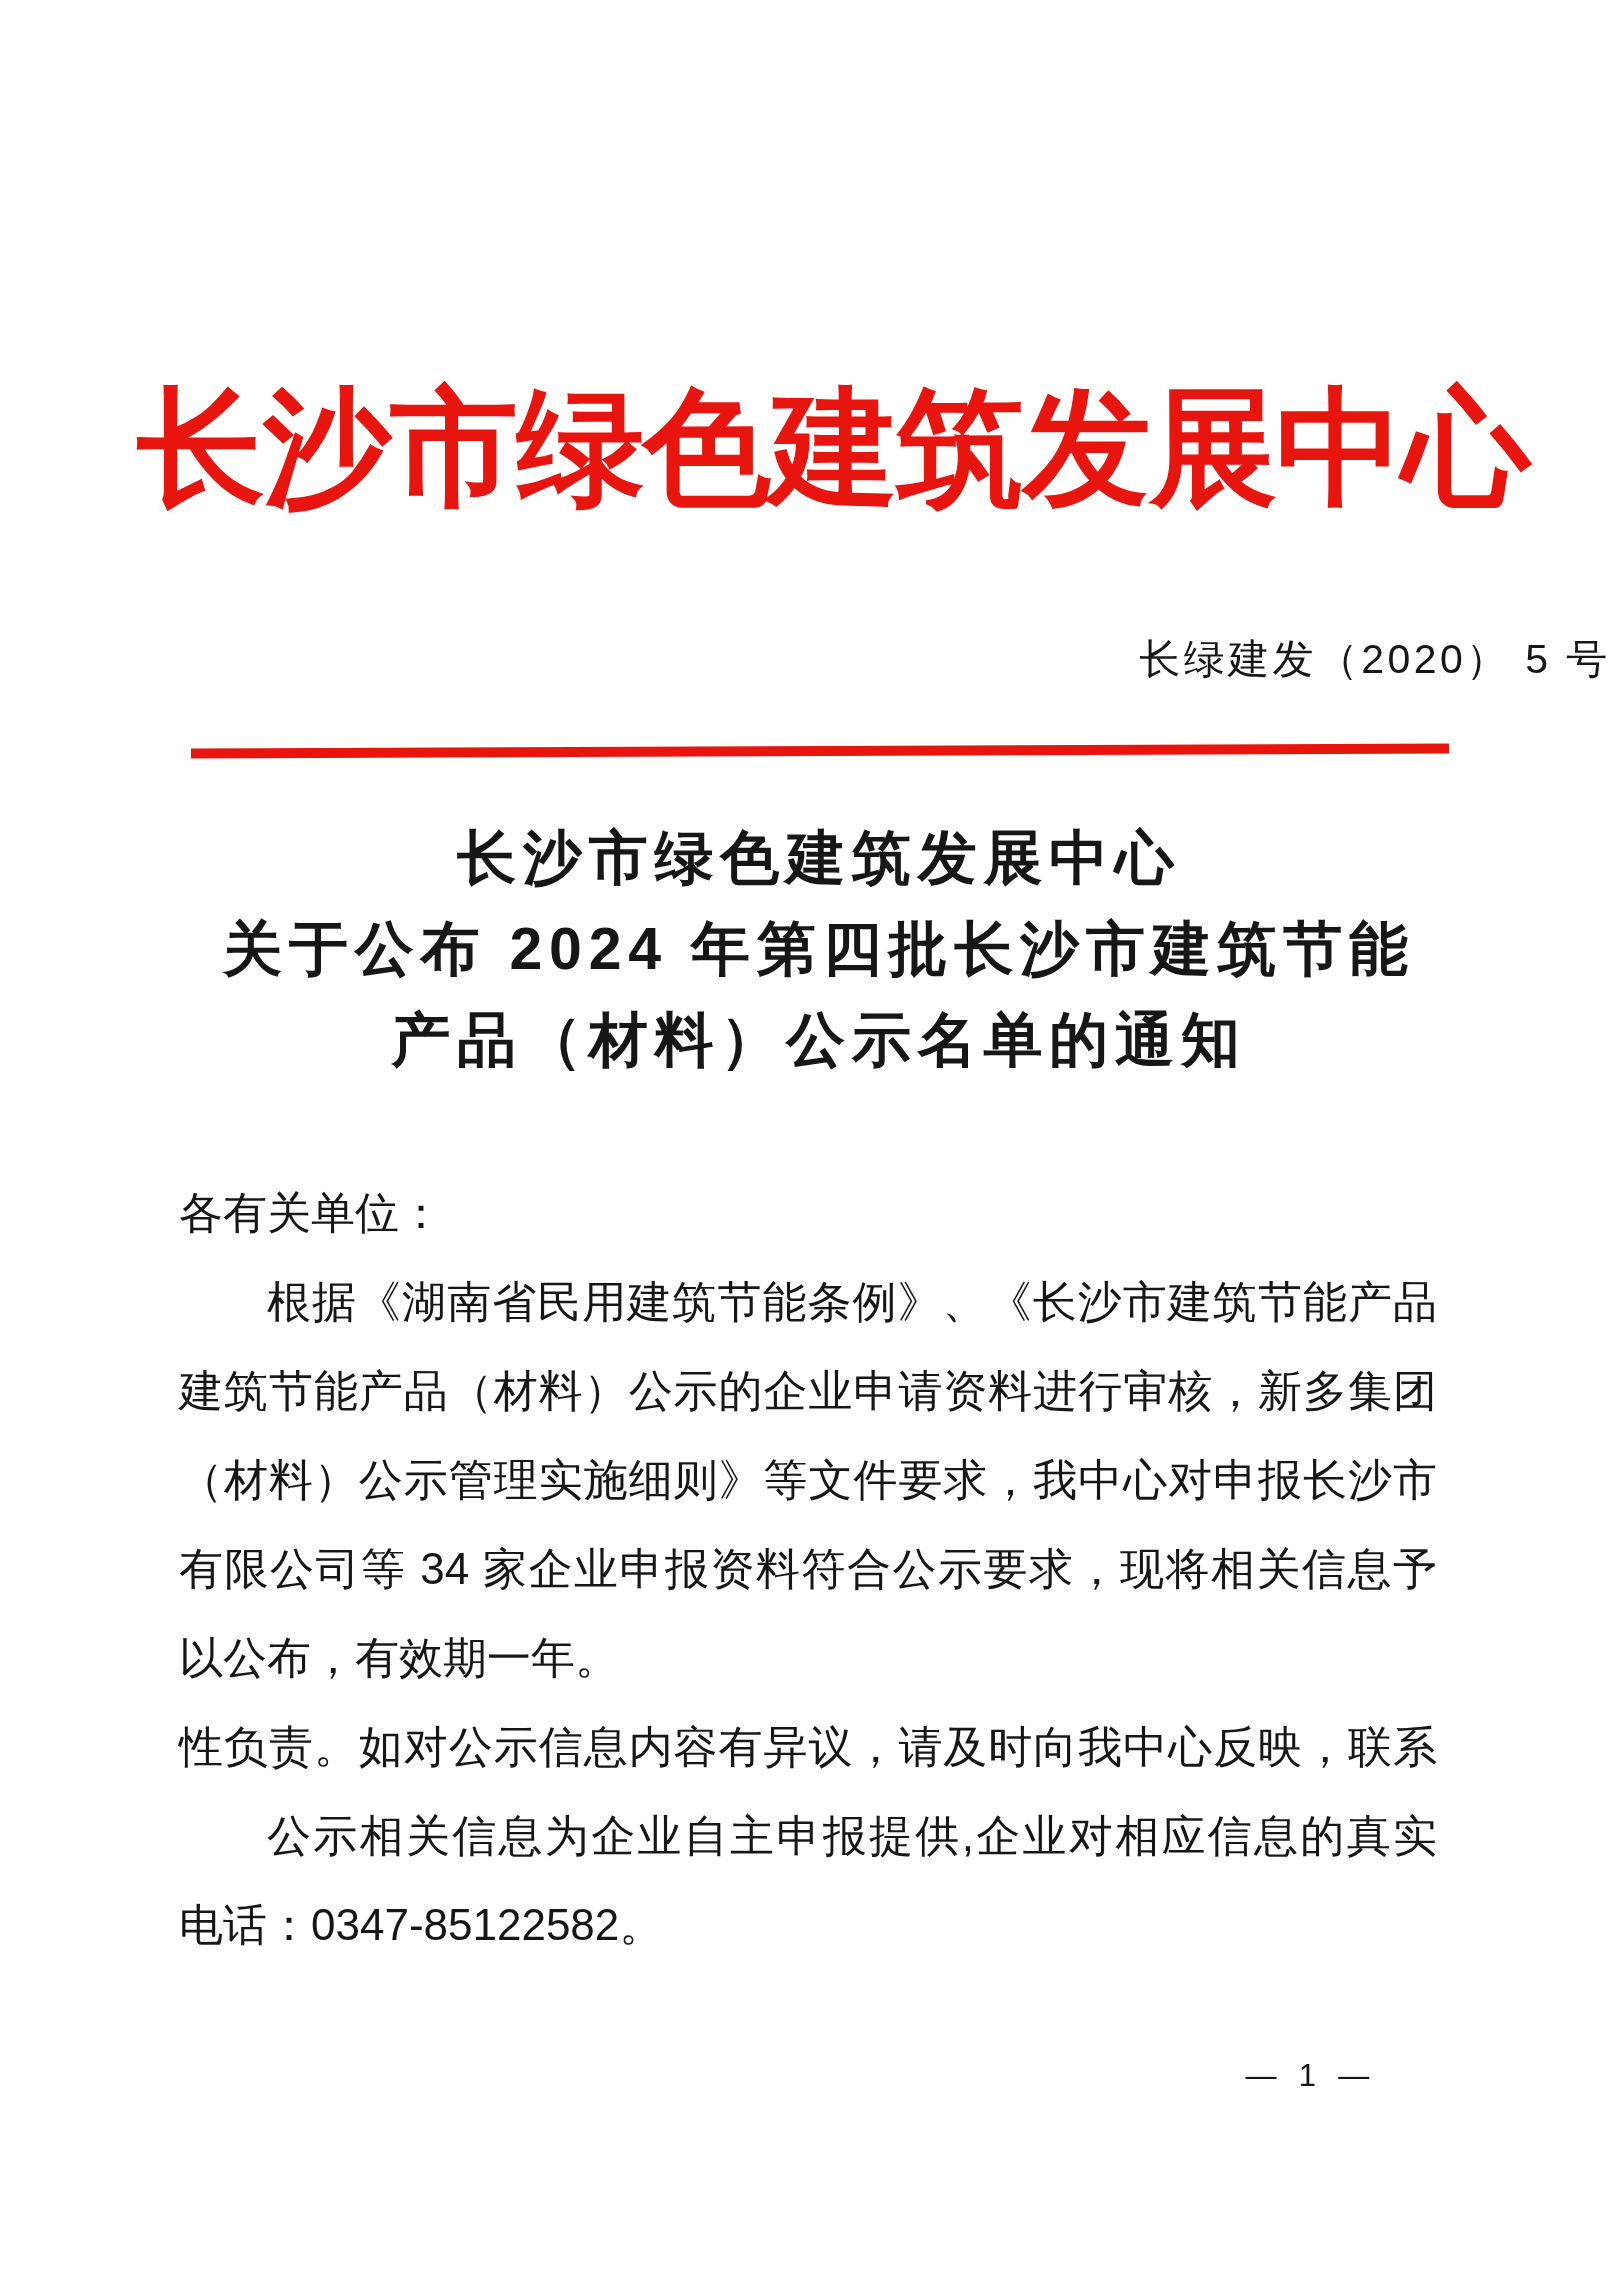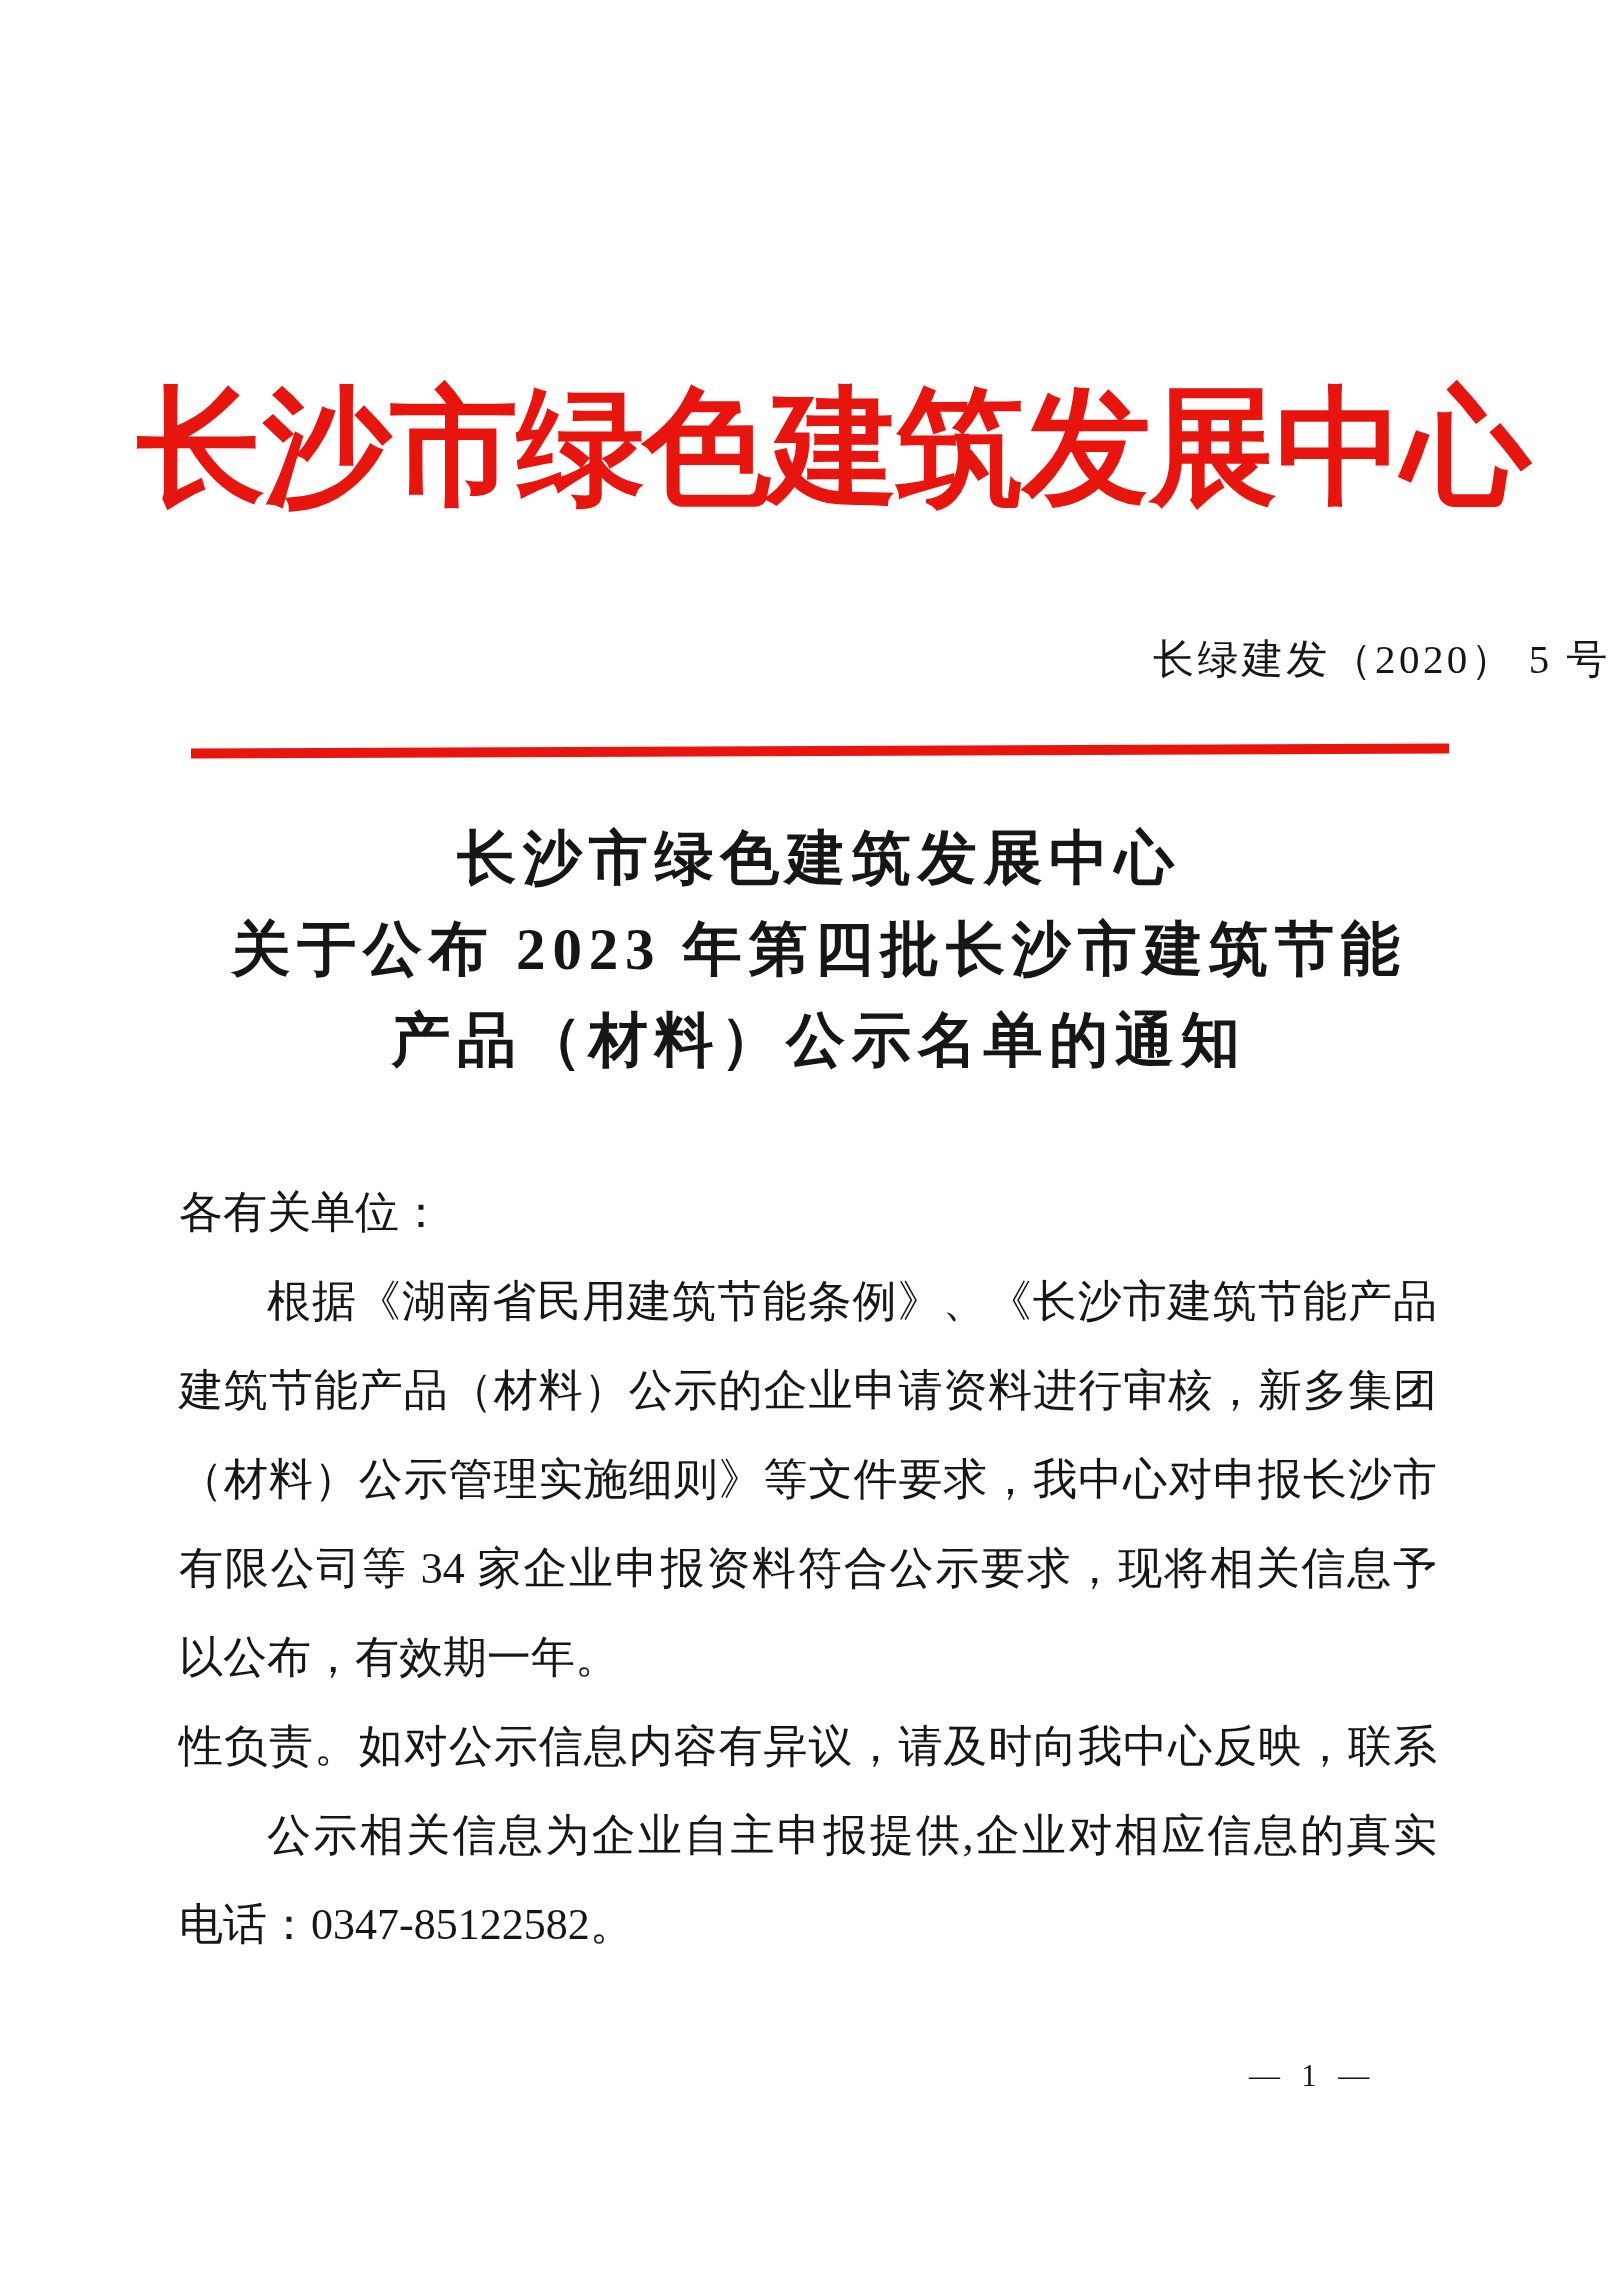--- a/index.html
+++ b/index.html
@@ -6,21 +6,21 @@
     margin: 0;
     padding: 0;
     background: #ffffff;
   }
   .page {
     position: relative;
     width: 1611px;
     height: 2295px;
     background: var(--page-bg, #ffffff);
     overflow: hidden;
-    font-family: Liberation Serif, serif;
+    font-family: Liberation Sans, sans-serif;
     color: var(--text-black, #161616);
   }
   .org-name {
     position: absolute;
     left: 55px;
     top: 368px;
     width: 1556px;
     text-align: center;
     font-size: 128px;
     font-weight: 900;
@@ -99,21 +99,21 @@
 <div class="page">
 
   <div class="org-name">长沙市绿色建筑发展中心</div>
 
   <div class="doc-number">长绿建发（2020） 5 号</div>
 
   <div class="red-divider"></div>
 
   <div class="notice-title">
     <div>长沙市绿色建筑发展中心</div>
-    <div>关于公布 2023 年第四批长沙市建筑节能</div>
+    <div>关于公布 2024 年第四批长沙市建筑节能</div>
     <div>产品（材料）公示名单的通知</div>
   </div>
 
   <div class="body-text">
     <div class="body-line left">各有关单位：</div>
     <div class="body-line jl ind">根据《湖南省民用建筑节能条例》、《长沙市建筑节能产品</div>
     <div class="body-line jl">建筑节能产品（材料）公示的企业申请资料进行审核，新多集团</div>
     <div class="body-line jl">（材料）公示管理实施细则》等文件要求，我中心对申报长沙市</div>
     <div class="body-line jl">有限公司等 34 家企业申报资料符合公示要求，现将相关信息予</div>
     <div class="body-line left">以公布，有效期一年。</div>

